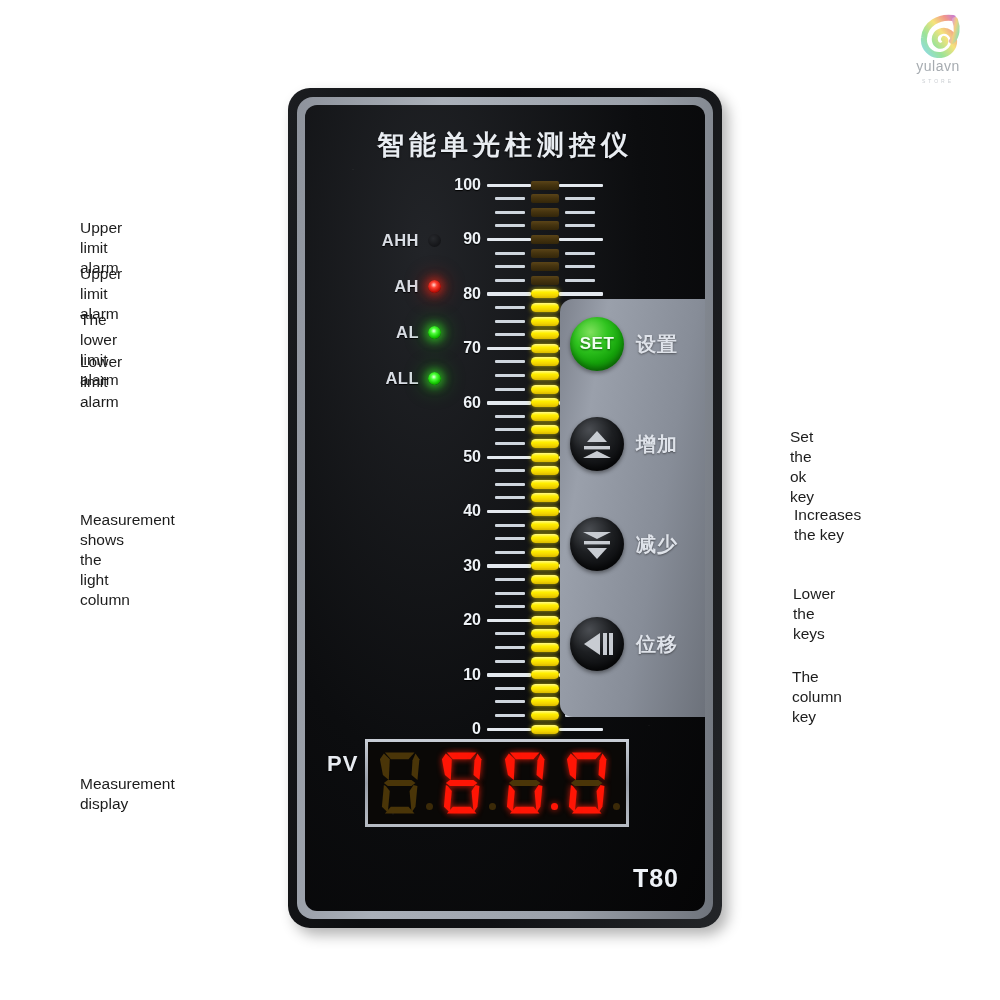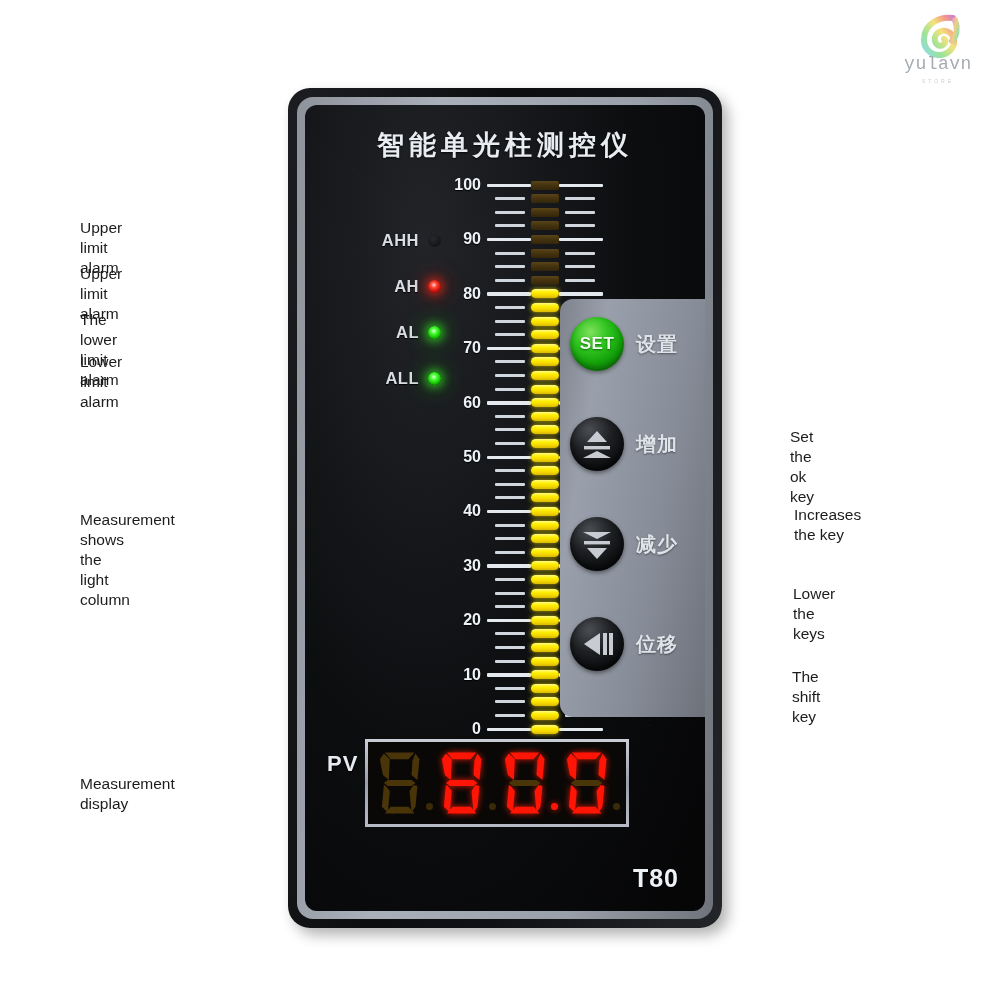--- a/index.html
+++ b/index.html
@@ -28,24 +28,24 @@
   #watermark .mark {
     position: absolute;
     top: 0; left: 50%;
     transform: translateX(-50%);
     width: 46px; height: 44px;
   }
   #watermark .wm-text {
     position: absolute;
     bottom: 12px; left: 0; right: 0;
     text-align: center;
-    font-size: 18px;
+    font-size: 14px;
     letter-spacing: 0.5px;
     color: #9aa0a6;
-    font-family: Liberation Mono, monospace;
+    font-family: Liberation Sans, sans-serif;
   }
   #watermark .wm-sub {
     position: absolute;
     bottom: 2px; left: 0; right: 0;
     text-align: center;
     font-size: 5px;
     letter-spacing: 3px;
     color: #c3c7cc;
   }
 
@@ -357,21 +357,21 @@
     <div class="cline" style="position: absolute; left: 740px; top: 515px; width: 52px;"></div>
     <div class="callout right" style="left: 794px; top: 505px;">
       <div class="ctext" style="position: absolute; left: 0px; top: 0px; transform: none;">Increases the key</div>
     </div>
     <div class="cline" style="position: absolute; left: 735px; top: 594px; width: 56px;"></div>
     <div class="callout right" style="left: 793px; top: 584px;">
       <div class="ctext" style="position: absolute; left: 0px; top: 0px; transform: none;">Lower the keys</div>
     </div>
     <div class="cline" style="position: absolute; left: 732px; top: 677px; width: 58px;"></div>
     <div class="callout right" style="left: 792px; top: 667px;">
-      <div class="ctext" style="position: absolute; left: 0px; top: 0px; transform: none;">The shift key</div>
+      <div class="ctext" style="position: absolute; left: 0px; top: 0px; transform: none;">The column key</div>
     </div>
   </div>
 
 <div id="device">
   <div class="bezel-outer"></div>
   <div class="bezel-ring"></div>
   <div class="face">
 
     <div class="device-title">智能单光柱测控仪</div>
 

